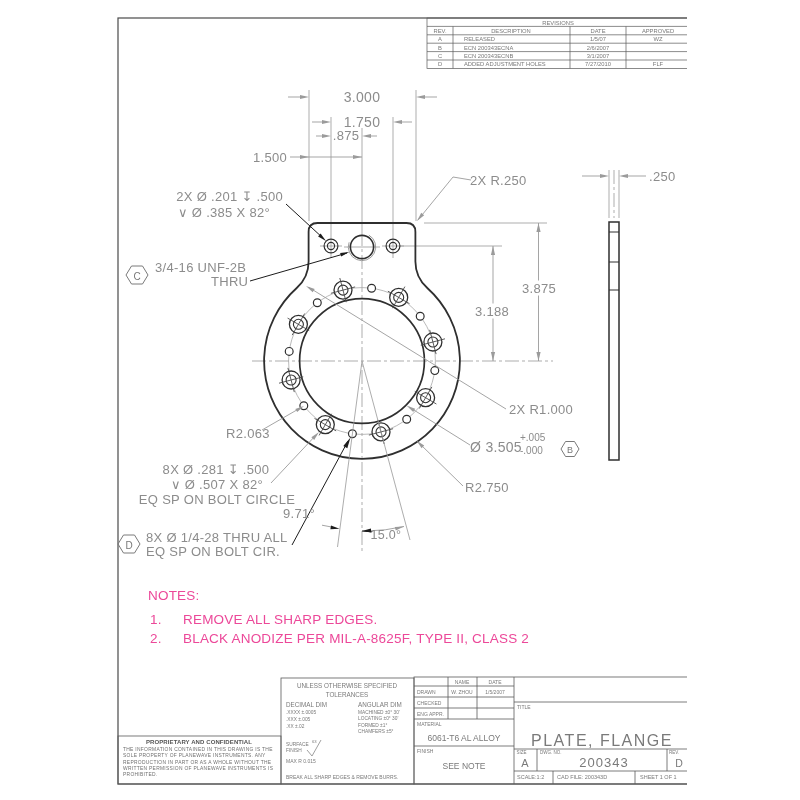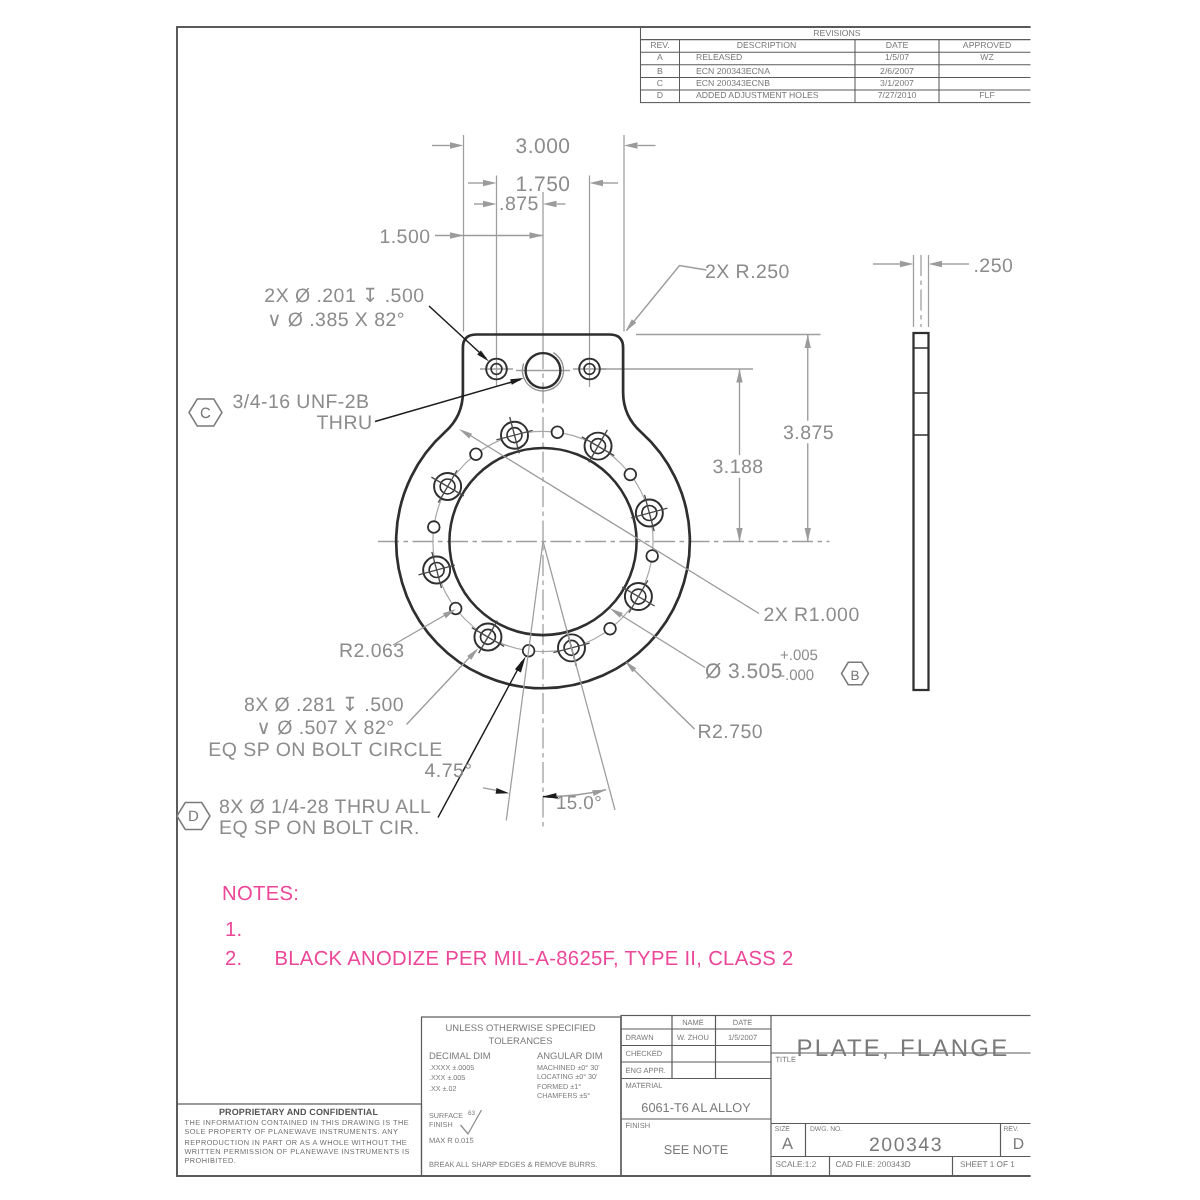--- a/index.html
+++ b/index.html
@@ -252,32 +252,33 @@
 <div class="t wbg cxy" style="left:492px;top:311px">3.188</div>
 <div class="t" style="left:509px;top:402px">2X R1.000</div>
 <div class="t big" style="left:470px;top:438.5px">Ø 3.505</div>
 <div class="t tol" style="left:520px;top:431.5px">+.005</div>
 <div class="t tol" style="left:520px;top:444.5px">-.000</div>
 <div class="t" style="left:465px;top:480px">R2.750</div>
 <div class="t" style="left:226px;top:425.5px">R2.063</div>
 <div class="t cx" style="left:216px;top:462px">8X Ø .281 ↧ .500</div>
 <div class="t cx" style="left:217px;top:477px">∨ Ø .507 X 82°</div>
 <div class="t cx" style="left:217px;top:492px">EQ SP ON BOLT CIRCLE</div>
-<div class="t ra" style="left:315px;top:506px">4.75°</div>
+<div class="t ra" style="left:315px;top:506px">9.71°</div>
 <div class="t cx" style="left:386px;top:528px;font-size:12.5px">15.0°</div>
 <div class="t" style="left:155px;top:260px">3/4-16 UNF-2B</div>
 <div class="t" style="left:211px;top:274px">THRU</div>
 <div class="t" style="left:146px;top:530px">8X Ø 1/4-28 THRU ALL</div>
 <div class="t" style="left:146px;top:543.5px">EQ SP ON BOLT CIR.</div>
 <div class="t flag cxy" style="left:137px;top:275.5px">C</div>
 <div class="t flag cxy" style="left:129px;top:544.5px">D</div>
 <div class="t flag cxy" style="left:570px;top:449.5px;font-size:9px">B</div>
 
 <div class="t blk" style="left:148px;top:588px">NOTES:</div>
 <div class="t blk" style="left:150px;top:612px">1.</div>
+<div class="t blk" style="left:183px;top:612px">REMOVE ALL SHARP EDGES.</div>
 <div class="t blk" style="left:150px;top:631px">2.</div>
 <div class="t blk" style="left:183px;top:631px">BLACK ANODIZE PER MIL-A-8625F, TYPE II, CLASS 2</div>
 
 <div class="t tb s58 cx" style="left:558px;top:19.5px">REVISIONS</div>
 <div class="t tb s58 cx" style="left:440px;top:27.8px">REV.</div>
 <div class="t tb s58 cx" style="left:511px;top:27.8px">DESCRIPTION</div>
 <div class="t tb s58 cx" style="left:598px;top:27.8px">DATE</div>
 <div class="t tb s58 cx" style="left:658px;top:27.8px">APPROVED</div>
 
 <div class="t tb s58 cx" style="left:440px;top:36.2px">A</div>
@@ -326,21 +327,21 @@
 <div class="t tb s50 cx" style="left:462px;top:688.5px">W. ZHOU</div>
 <div class="t tb s50 cx" style="left:495px;top:688.5px">1/5/2007</div>
 <div class="t tb s50" style="left:417px;top:699.5px">CHECKED</div>
 <div class="t tb s50" style="left:417px;top:710.5px">ENG APPR.</div>
 <div class="t tb s50" style="left:417px;top:720.5px">MATERIAL</div>
 <div class="t tb s85 cx" style="left:464px;top:733px">6061-T6 AL ALLOY</div>
 <div class="t tb s50" style="left:417px;top:747.5px">FINISH</div>
 <div class="t tb s85 cx" style="left:464px;top:761px">SEE NOTE</div>
 
 <div class="t tb s50" style="left:517px;top:703.5px">TITLE</div>
-<div class="t tb ttl cx" style="left:602px;top:691px">PLATE, FLANGE</div>
+<div class="t tb ttl cx" style="left:602px;top:732px">PLATE, FLANGE</div>
 <div class="t tb" style="left:516.5px;top:750px;font-size:4.5px">SIZE</div>
 <div class="t tb cx" style="left:525px;top:756.5px;font-size:11px">A</div>
 <div class="t tb" style="left:540px;top:750px;font-size:4.5px">DWG. NO.</div>
 <div class="t tb cx" style="left:604px;top:754.5px;font-size:13px;letter-spacing:1px">200343</div>
 <div class="t tb" style="left:669px;top:750px;font-size:4.5px">REV.</div>
 <div class="t tb cx" style="left:679px;top:756.5px;font-size:10.5px">D</div>
 <div class="t tb s55" style="left:517px;top:774px">SCALE:1:2</div>
 <div class="t tb s55" style="left:557px;top:774px">CAD FILE: 200343D</div>
 <div class="t tb s55" style="left:640px;top:774px">SHEET 1 OF 1</div>
 

